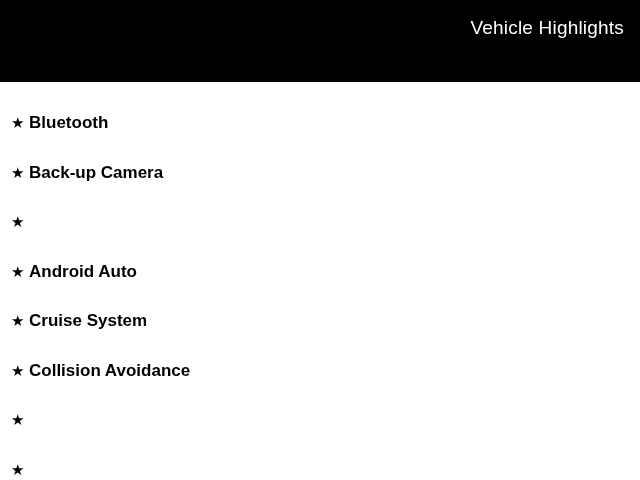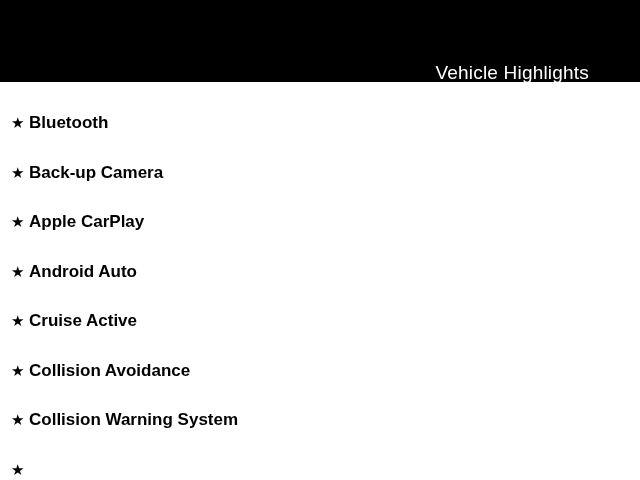--- a/index.html
+++ b/index.html
@@ -18,24 +18,24 @@
     width: 640px;
     height: 480px;
     background: #ffffff;
   }
   .header-bar {
     position: relative;
     width: 100%;
     height: 82px;
     background: #000000;
     display: flex;
-    align-items: flex-end;
+    align-items: flex-start;
     justify-content: flex-end;
     box-sizing: border-box;
-    padding-right: 51px;
+    padding-right: 16px;
   }
   .header-title {
     color: #ffffff;
     font-size: 19px;
     font-weight: 400;
     letter-spacing: 0.2px;
     line-height: 1;
     padding-top: 18px;
   }
   .highlights-list {
@@ -81,36 +81,34 @@
     <li class="highlight-item">
       <span class="star-icon">★</span>
       <span class="item-label">Bluetooth</span>
     </li>
     <li class="highlight-item">
       <span class="star-icon">★</span>
       <span class="item-label">Back-up Camera</span>
     </li>
     <li class="highlight-item">
       <span class="star-icon">★</span>
-      <span class="item-label">Apple CarPlay</span>
     </li>
     <li class="highlight-item">
       <span class="star-icon">★</span>
       <span class="item-label">Android Auto</span>
     </li>
     <li class="highlight-item">
       <span class="star-icon">★</span>
-      <span class="item-label">Cruise Active</span>
+      <span class="item-label">Cruise System</span>
     </li>
     <li class="highlight-item">
       <span class="star-icon">★</span>
       <span class="item-label">Collision Avoidance</span>
     </li>
     <li class="highlight-item">
       <span class="star-icon">★</span>
-      <span class="item-label">Collision Warning System</span>
     </li>
     <li class="highlight-item">
       <span class="star-icon">★</span>
     </li>
   </ul>
 
 </div>
 
 </body></html>

